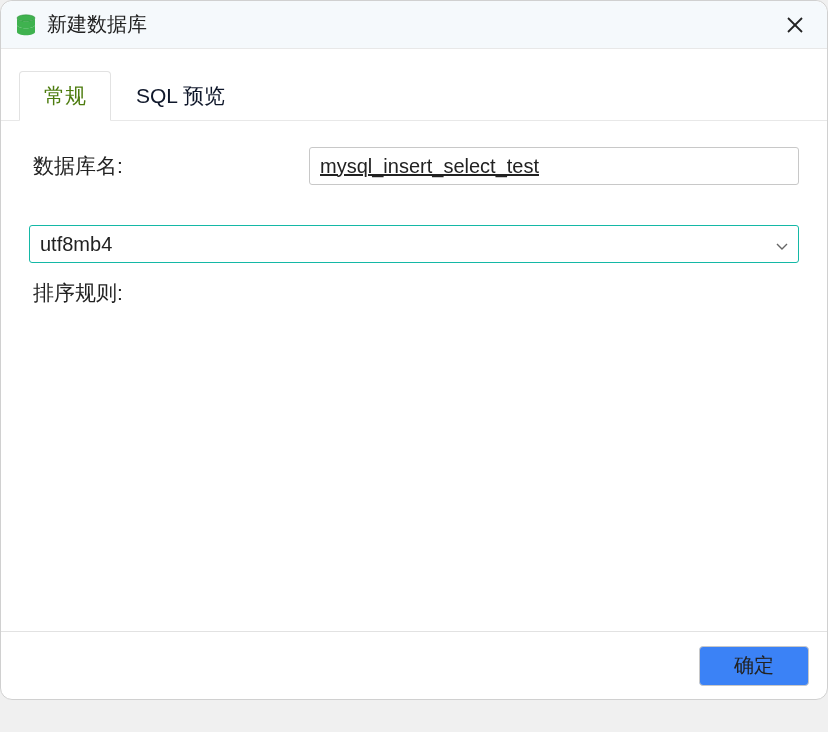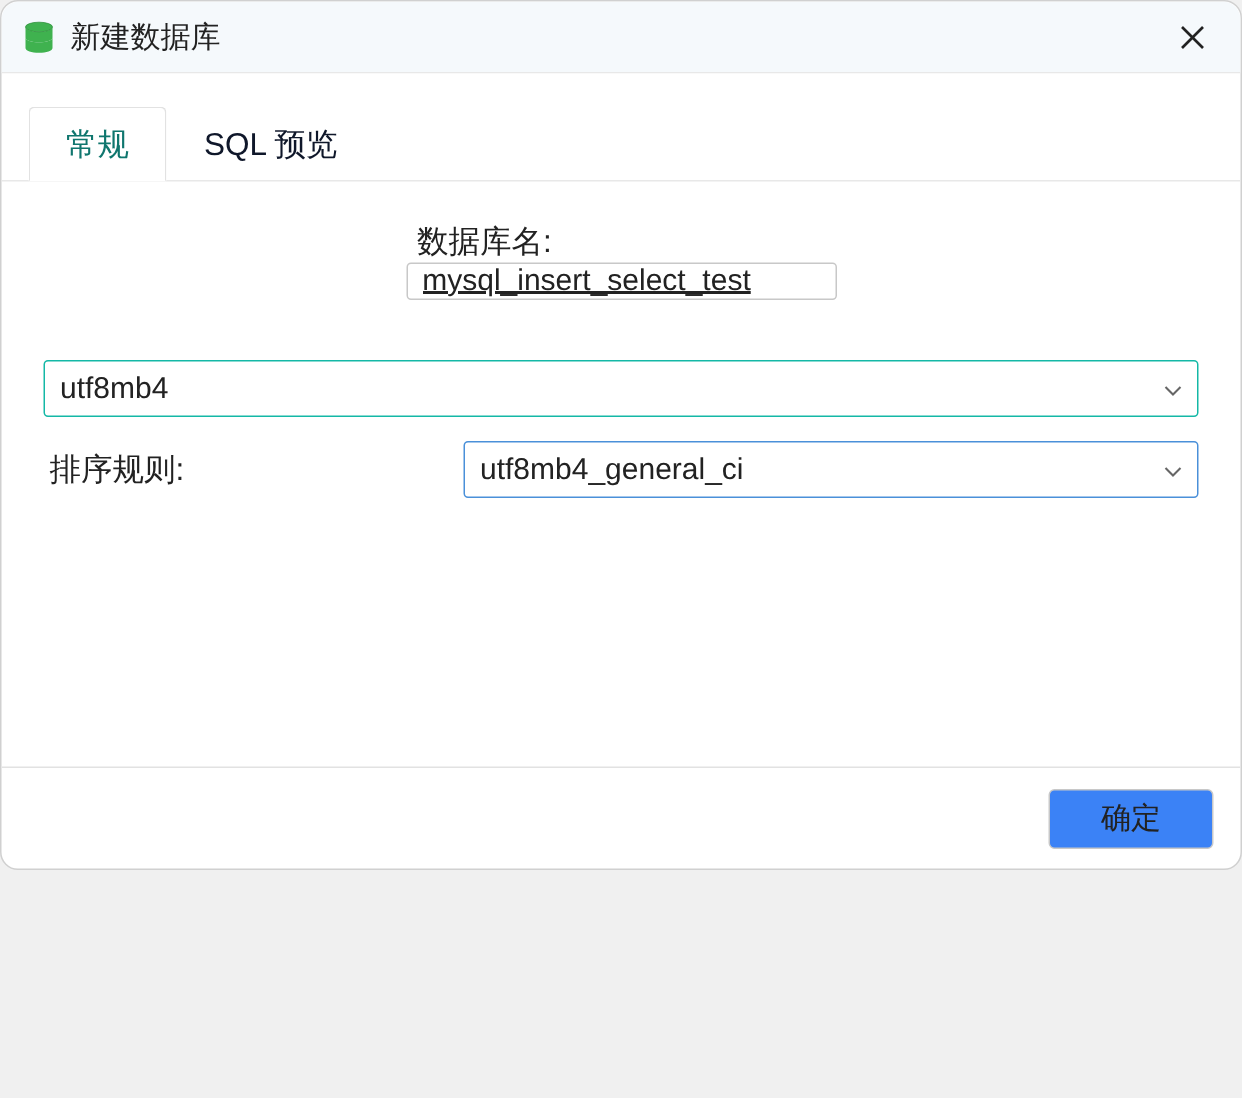--- a/index.html
+++ b/index.html
@@ -10,21 +10,21 @@
     body {
       font-family: "Microsoft YaHei", "PingFang SC", sans-serif;
       background: #f0f0f0;
       display: flex;
       justify-content: center;
       align-items: flex-start;
       padding: 0;
     }
     .dialog {
       width: 828px;
-      height: 580px;
+      height: 700px;
       background: #ffffff;
       border: 1px solid #d0d0d0;
       border-radius: 12px;
       display: flex;
       flex-direction: column;
       overflow: hidden;
     }
     .titlebar {
       height: 48px;
       background: #f5f9fc;
@@ -58,21 +58,21 @@
       color: #333;
     }
     .tabs {
       display: flex;
       padding: 22px 18px 0 18px;
       gap: 0;
     }
     .tab {
       padding: 10px 24px;
       font-size: 21px;
-      color: #0f766e;
+      color: #4d7c0f;
       cursor: pointer;
       border: 1px solid transparent;
       border-bottom: none;
       background: #f1f1f1;
       position: relative;
     }
     .tab.active {
       background: #ffffff;
       border: 1px solid #e2e2e2;
       border-bottom: 1px solid #ffffff;
@@ -89,21 +89,20 @@
       border-top: 1px solid #e8e8e8;
       margin-top: -1px;
     }
     .form-row {
       display: flex;
       align-items: center;
       margin-bottom: 16px;
     }
     .form-row.gap {
       margin-bottom: 40px;
-      flex-direction: column;
     }
     .form-label {
       width: 280px;
       font-size: 21px;
       color: #222;
       padding-left: 4px;
     }
     .form-input {
       flex: 1;
       height: 38px;
@@ -212,30 +211,20 @@
             <svg width="12" height="8" viewBox="0 0 12 8">
               <polyline points="1,1.5 6,6.5 11,1.5" fill="none" stroke="#666" stroke-width="1.4"></polyline>
             </svg>
           </span>
         </div>
       </div>
     </div>
 
     <div class="form-row">
       <div class="form-label">排序规则:</div>
-      <div class="form-select">
-        <div class="select-box focused">
-          <span>utf8mb4_general_ci</span>
-          <span class="select-arrow">
-            <svg width="12" height="8" viewBox="0 0 12 8">
-              <polyline points="1,1.5 6,6.5 11,1.5" fill="none" stroke="#666" stroke-width="1.4"></polyline>
-            </svg>
-          </span>
-        </div>
-      </div>
     </div>
 
   </div>
 
   <div class="footer">
     <button class="btn">确定</button>
   </div>
 
 </div>
 

